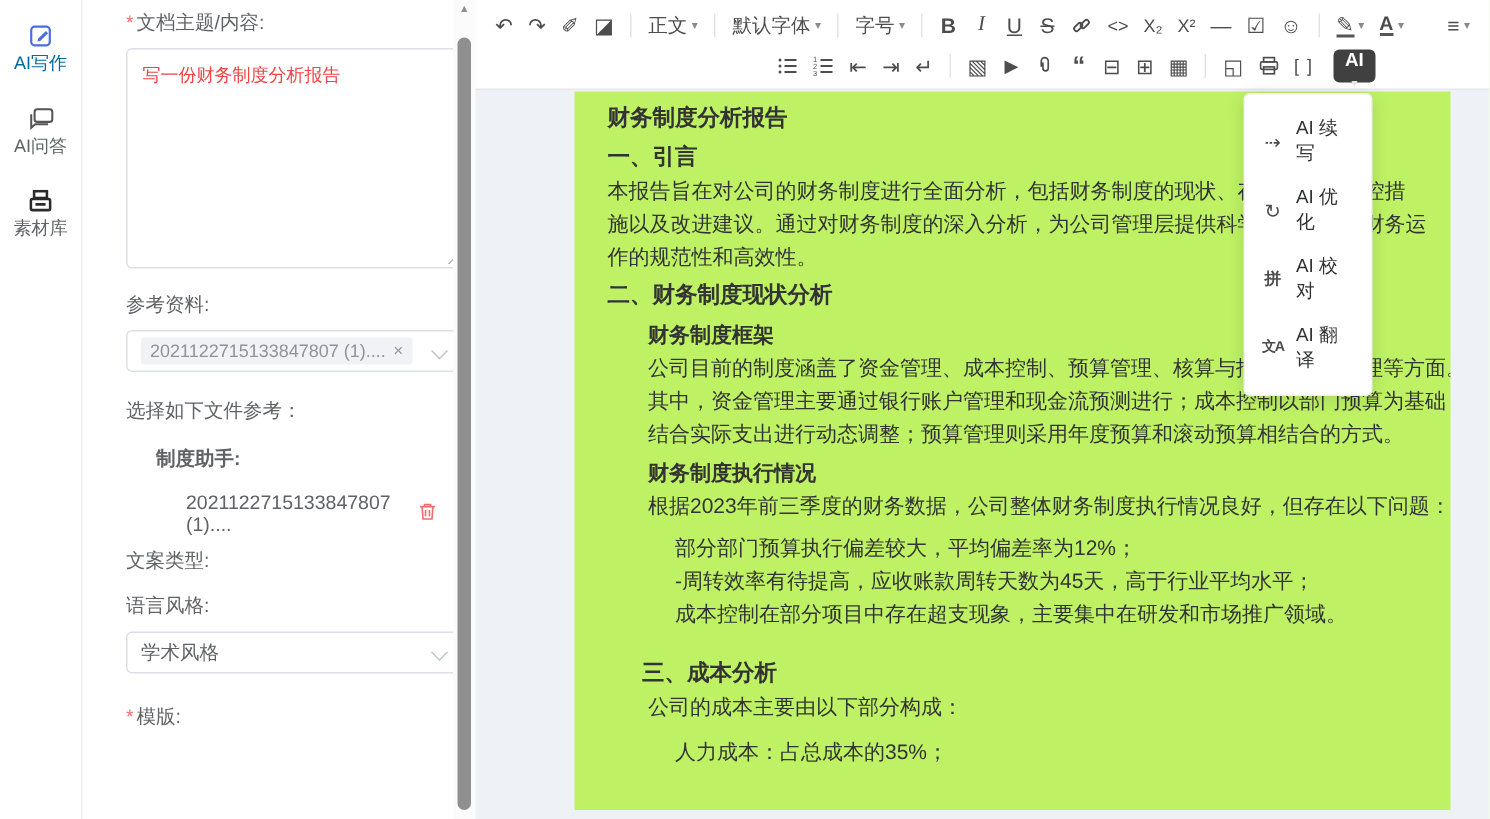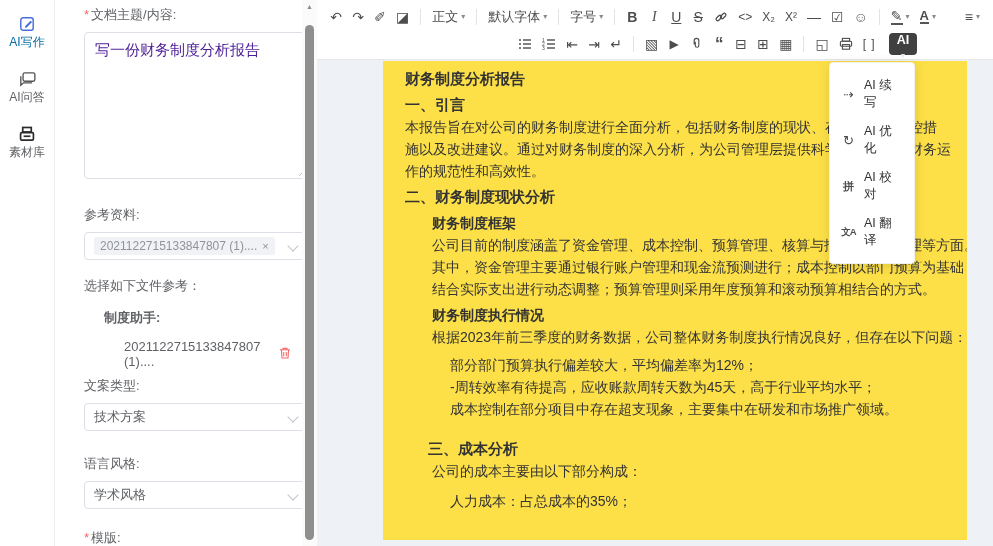--- a/index.html
+++ b/index.html
@@ -15,36 +15,36 @@
   .rail-item.active .rlb{color:#0369a1;}
   .rail-item.active{color:#4a6de0;}
   .rail svg{vertical-align:middle;}
   
   .panel{position:absolute;left:56px;top:0;bottom:17px;width:246px;background:#fff;box-sizing:border-box;
          padding:6px 10px 0 28px;}
   .flabel{font-size:13px;color:#606266;margin:0 0 8px 0;}
   .star{color:#f56c6c;margin-right:2px;}
   .ta-wrap{position:relative;width:224px;}
   .topic{width:224px;height:147px;box-sizing:border-box;border:1px solid #dcdfe6;border-radius:4px;
-         padding:8px 10px;font-size:15px;color:#4c1d95;resize:none;outline:none;line-height:18px;
+         padding:8px 10px;font-size:12px;color:#ef4444;resize:none;outline:none;line-height:18px;
          font-family:inherit;}
   .grip{position:absolute;right:3px;bottom:6px;width:9px;height:9px;
         background:repeating-linear-gradient(135deg,#bfbfbf 0 1px,transparent 1px 4px);
         clip-path:polygon(100% 0,100% 100%,0 100%);}
   .sel{position:relative;width:224px;height:28px;border:1px solid #dcdfe6;border-radius:4px;background:#fff;
        display:flex;align-items:center;padding:0 26px 0 9px;box-sizing:border-box;color:#606266;cursor:pointer;}
   .chev{position:absolute;right:10px;top:9px;width:7px;height:7px;border-right:1.4px solid #c0c4cc;
         border-bottom:1.4px solid #c0c4cc;transform:rotate(45deg);}
   .tag{background:#f0f2f5;border-radius:2px;padding:2px 6px;font-size:12px;color:#909399;
        display:inline-flex;align-items:center;gap:5px;white-space:nowrap;}
   .tag .x{font-size:11px;cursor:pointer;}
   .file-sec{margin-top:17px;}
   .file-group{margin:14px 0 0 20px;color:#606266;font-weight:bold;}
   .file-row{display:flex;align-items:center;justify-content:space-between;margin:12px 0 0 40px;color:#606266;}
-  .mt24{margin-top:24px;} .mt20{margin-top:20px;}
+  .mt24{margin-top:12px;} .mt20{margin-top:20px;}
   
   .scrollstrip{position:absolute;left:302px;top:0;bottom:0;width:15px;background:#fbfbfb;}
   .sarrow{position:absolute;top:3px;left:0;width:15px;text-align:center;font-size:7px;color:#8d8d8d;}
   .sthumb{position:absolute;left:3px;top:25px;bottom:6px;width:9px;border-radius:5px;background:#8f8f8f;}
   
   .editor{position:absolute;left:317px;top:0;right:0;bottom:0;background:#eef2f7;}
   .toolbar{position:absolute;left:0;right:0;top:0;height:60px;background:#fff;border-bottom:1px solid #e7e7e7;
            box-sizing:border-box;padding:3px 6px 0 8px;}
   .trow{display:flex;align-items:center;height:27px;}
   .trow2{padding-left:188px;}
@@ -60,21 +60,21 @@
   .tb .colA{border-bottom:2px solid #555;font-weight:bold;font-size:13px;}
   .caret{font-size:8px;color:#8a8a8a;line-height:1;}
   .vsep{width:1px;height:16px;background:#e3e3e3;margin:0 6px;flex:none;}
   .dd{font-size:13px;}
   .push{margin-left:auto;}
   .ai-btn{background:#404040;color:#fff;border:none;border-radius:4px;height:22px;padding:0 8px;margin-left:8px;
           display:inline-flex;align-items:center;gap:5px;font-size:12.5px;font-weight:bold;cursor:pointer;flex-direction:column;}
   .ai-btn .caret{color:#e8e8e8;}
   .tb svg{display:block;}
   
-  .page{position:absolute;left:66px;top:61px;width:584px;bottom:6px;background:#fde047;overflow:hidden;}
+  .page{position:absolute;left:66px;top:61px;width:584px;bottom:6px;background:#bef264;overflow:hidden;}
   .doc{padding:7px 14px 0 22px;font-size:14px;line-height:22px;color:#333;white-space:nowrap;}
   .d-h1{font-size:15px;font-weight:bold;}
   .d-h2{font-size:15px;font-weight:bold;margin-top:4px;}
   .d-h2.big{margin-top:18px;margin-left:23px;}
   .d-h3{font-weight:bold;margin-left:27px;margin-top:4px;}
   .d-h3.gap{margin-top:10px;}
   .d-p2{margin-left:27px;}
   .d-p3{margin-left:45px;}
   .gap6{margin-top:6px;} .gap8{margin-top:8px;}
   
@@ -148,24 +148,20 @@
           <path d="M2 3.8 h10"></path>
             <path d="M5 3.8 V2.4 h4 v1.4"></path>
           <path d="M3.4 3.8 l.6 8.2 h6 l.6-8.2"></path>
           <line x1="5.7" y1="6" x2="5.7" y2="10.2"></line>
             <line x1="8.3" y1="6" x2="8.3" y2="10.2"></line>
         </svg>
       </span>
     </div>
 
     <div class="flabel" style="margin-top:8px;">文案类型:</div>
-    <div class="sel">
-      <span>技术方案</span>
-      <span class="chev"></span>
-    </div>
 
     <div class="flabel mt24">语言风格:</div>
     <div class="sel">
       <span>学术风格</span>
       <span class="chev"></span>
     </div>
 
     <div class="flabel mt20">
       <span class="star">*</span><span>模版:</span>
     </div>

